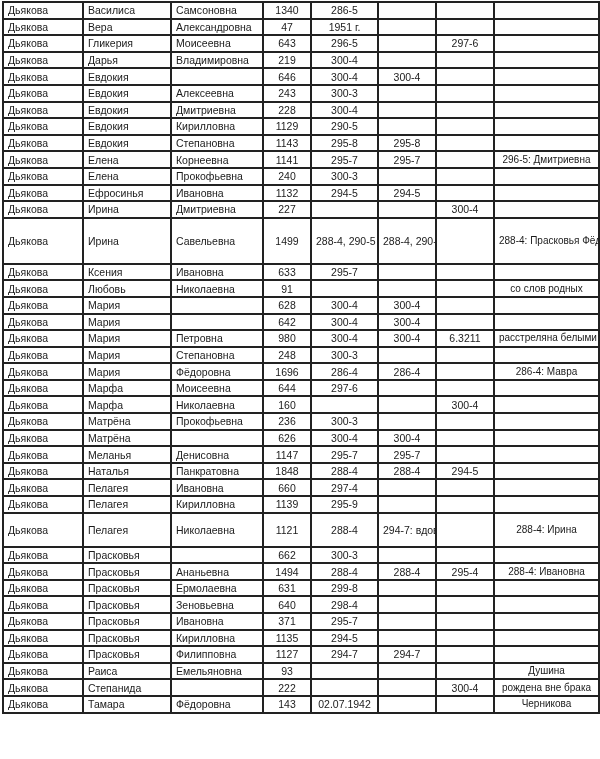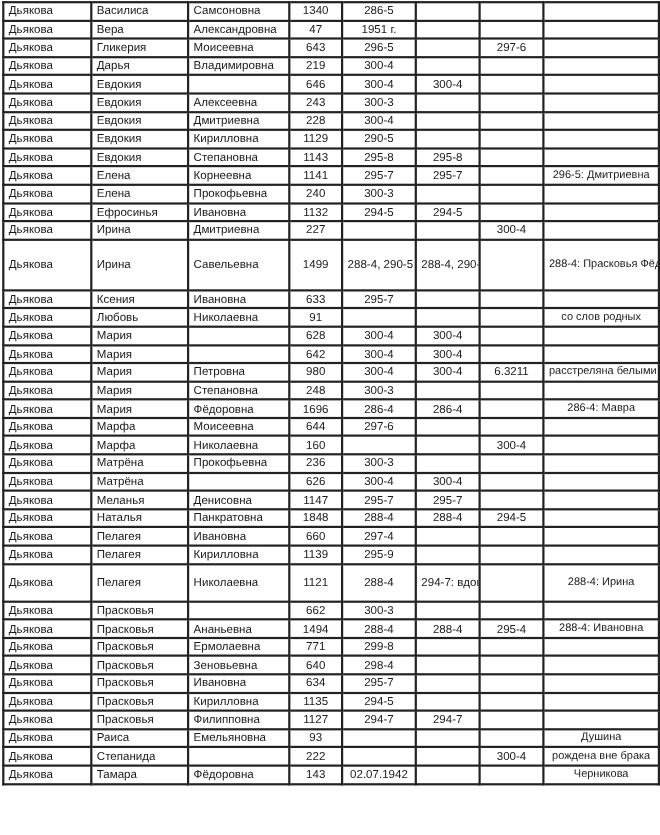--- a/index.html
+++ b/index.html
@@ -361,41 +361,41 @@
     <td class="c-center">1494</td>
     <td class="c-center wrap">288-4</td>
     <td class="c-center wrap">288-4</td>
     <td class="c-center">295-4</td>
     <td class="c-center note">288-4: Ивановна</td>
   </tr>
       <tr>
     <td class="c-left">Дьякова</td>
     <td class="c-left">Прасковья</td>
     <td class="c-left">Ермолаевна</td>
-    <td class="c-center">771</td>
+    <td class="c-center">631</td>
     <td class="c-center wrap">299-8</td>
     <td class="c-center wrap"></td>
     <td class="c-center"></td>
     <td class="c-center note"></td>
   </tr>
       <tr>
     <td class="c-left">Дьякова</td>
     <td class="c-left">Прасковья</td>
     <td class="c-left">Зеновьевна</td>
     <td class="c-center">640</td>
     <td class="c-center wrap">298-4</td>
     <td class="c-center wrap"></td>
     <td class="c-center"></td>
     <td class="c-center note"></td>
   </tr>
       <tr>
     <td class="c-left">Дьякова</td>
     <td class="c-left">Прасковья</td>
     <td class="c-left">Ивановна</td>
-    <td class="c-center">634</td>
+    <td class="c-center">371</td>
     <td class="c-center wrap">295-7</td>
     <td class="c-center wrap"></td>
     <td class="c-center"></td>
     <td class="c-center note"></td>
   </tr>
       <tr>
     <td class="c-left">Дьякова</td>
     <td class="c-left">Прасковья</td>
     <td class="c-left">Кирилловна</td>
     <td class="c-center">1135</td>

